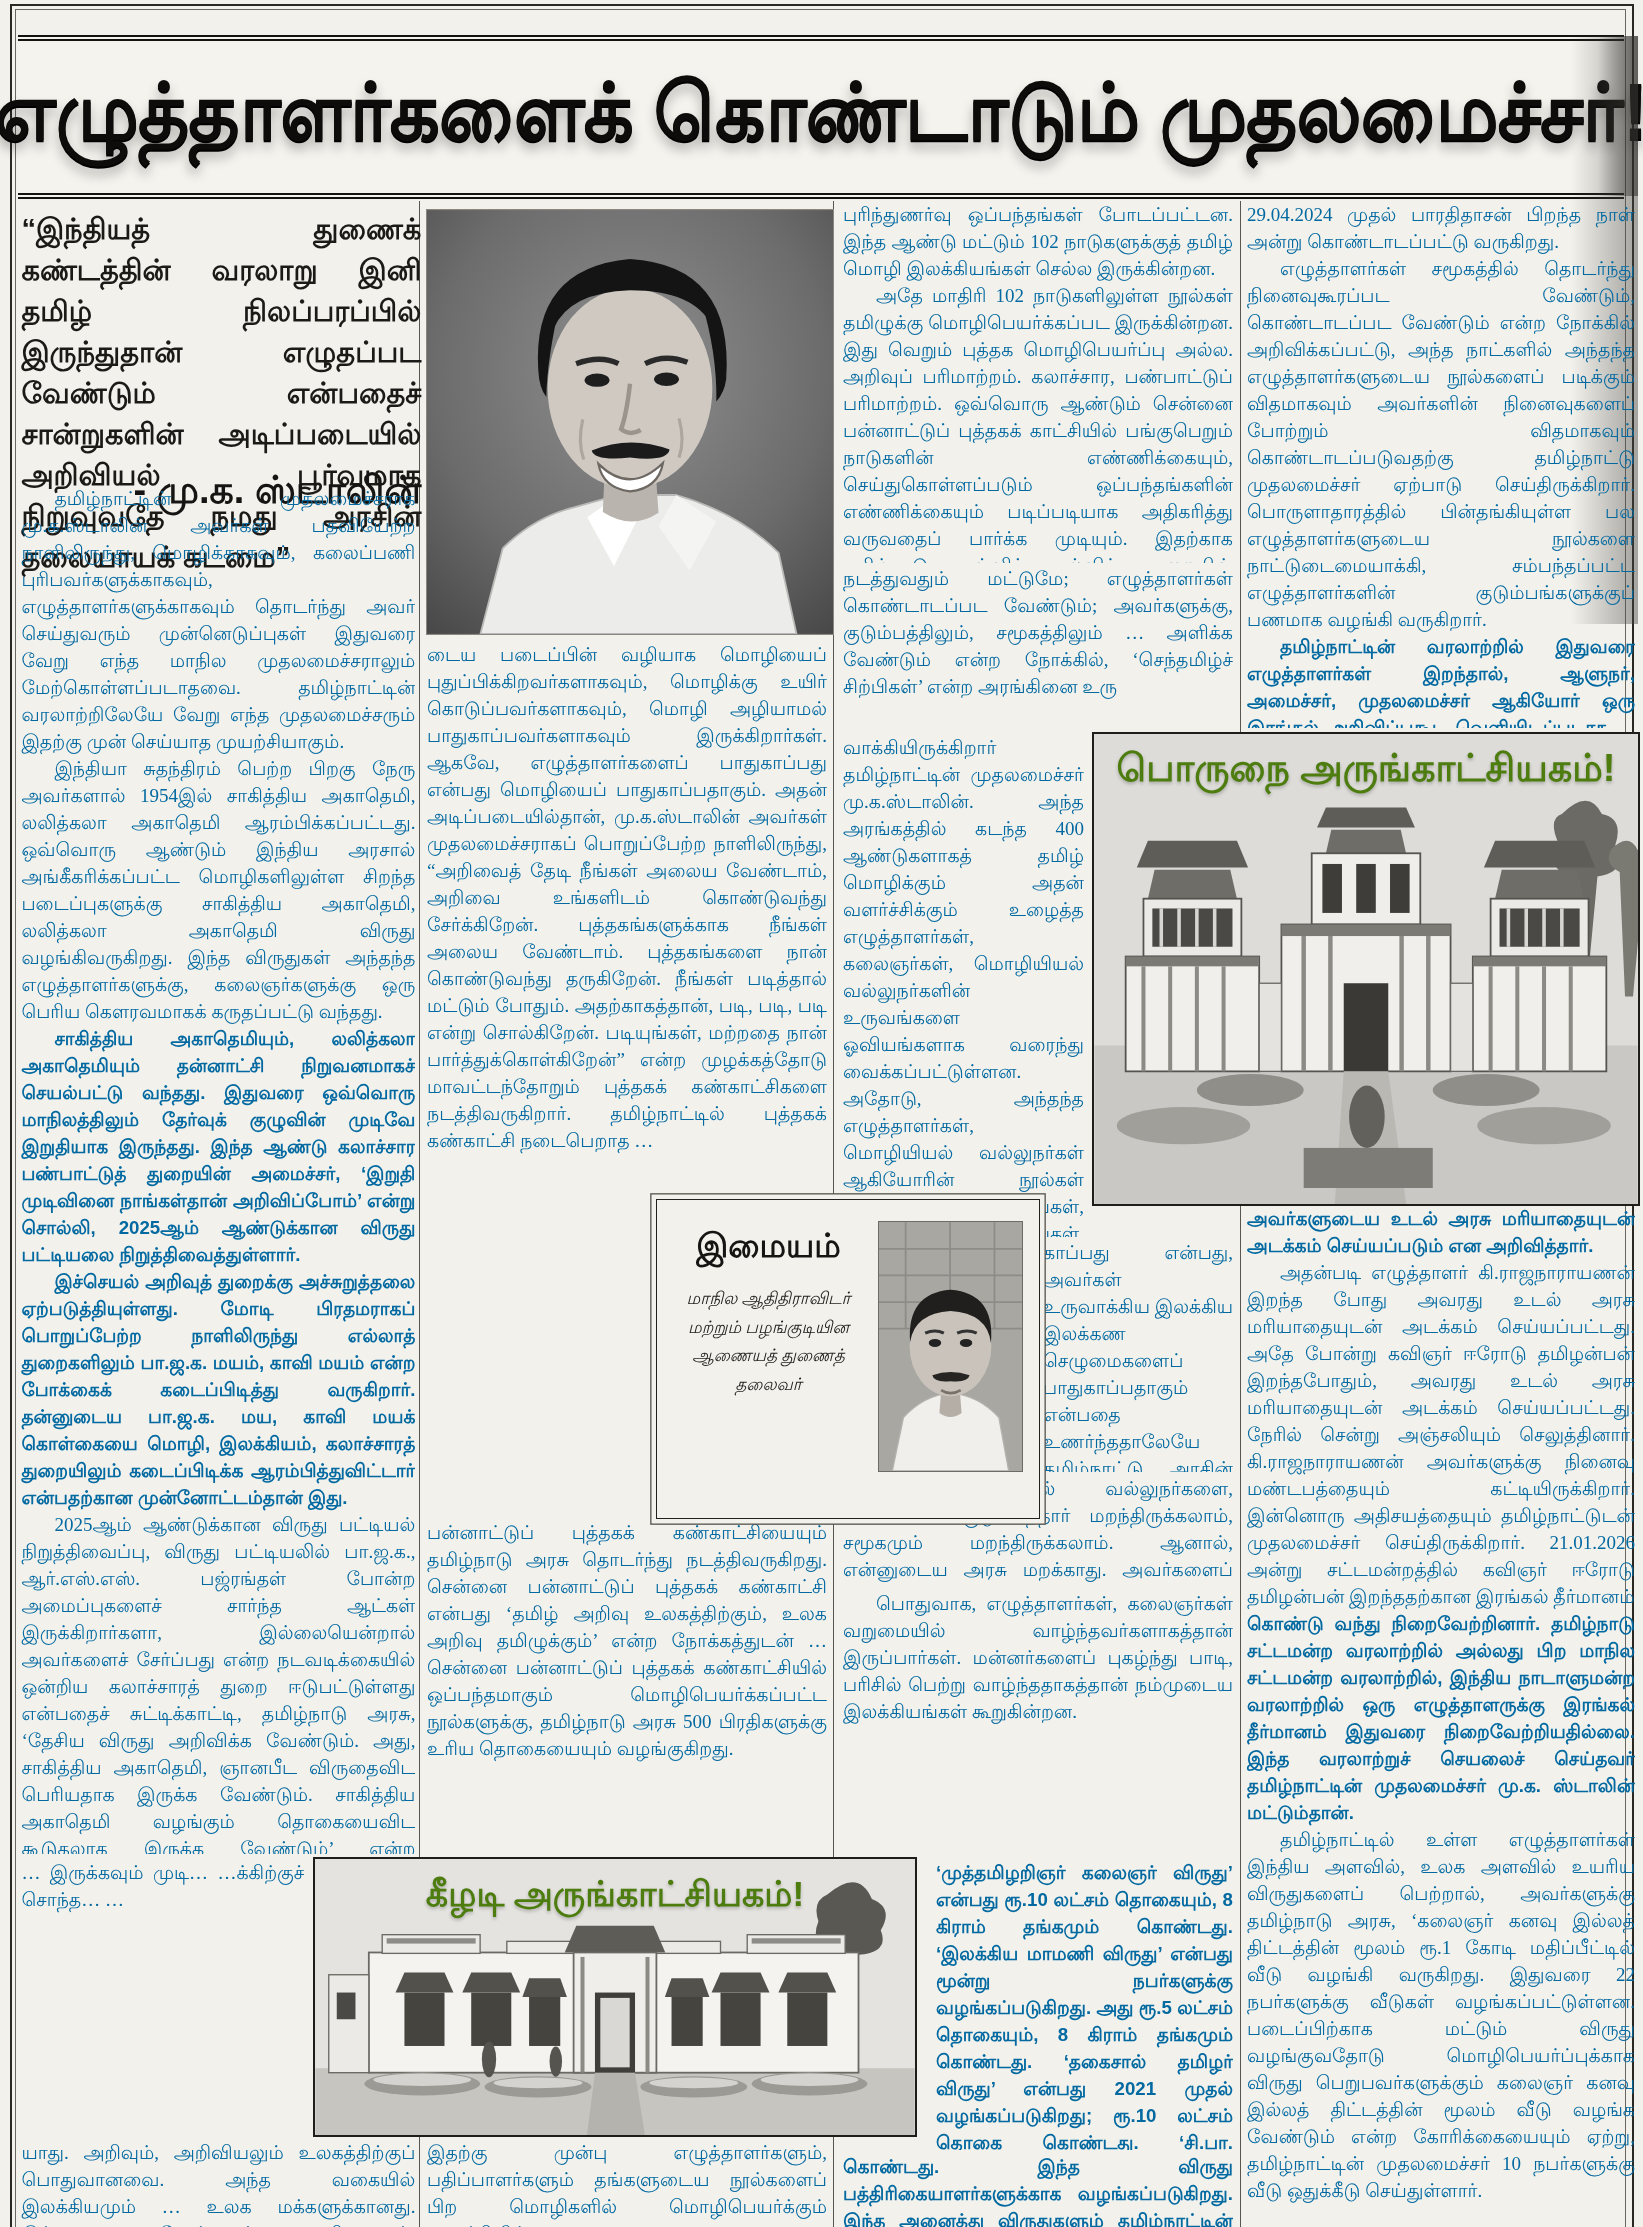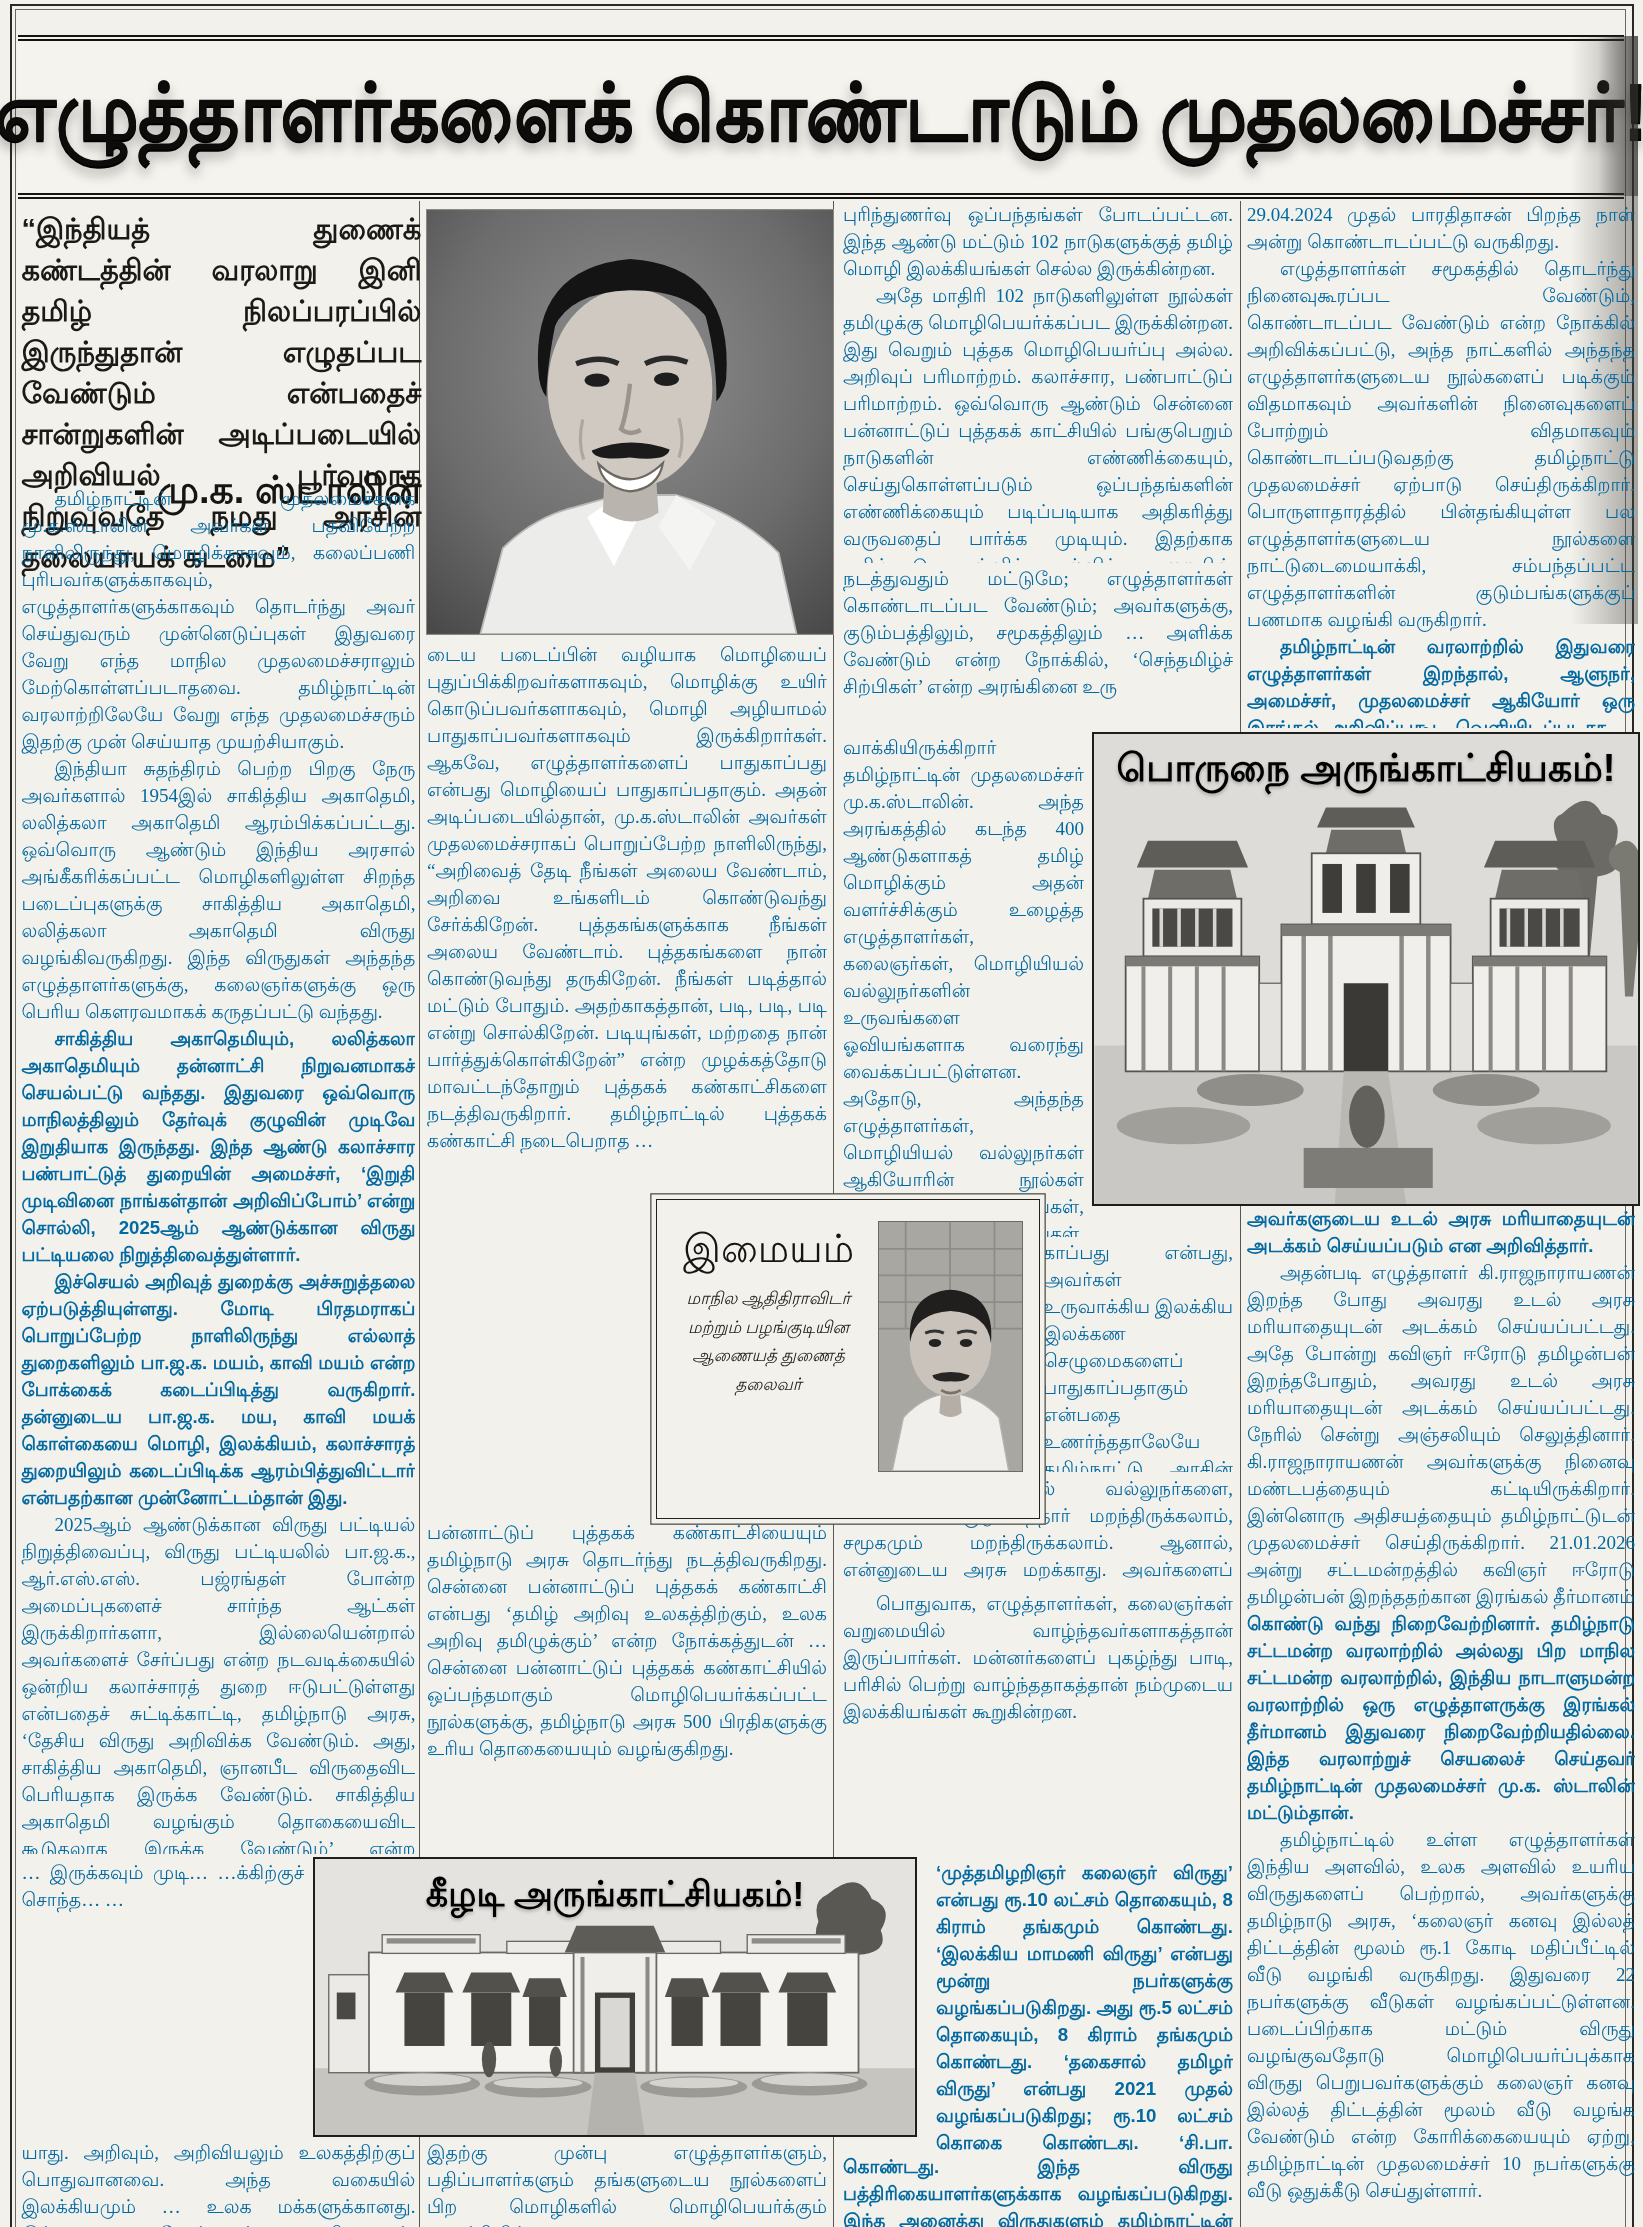--- a/index.html
+++ b/index.html
@@ -50,31 +50,31 @@
   .col p{margin:0;text-indent:33px;}
   .col p.ni{text-indent:0;}
   .col p.b{font-weight:700;font-family:"Liberation Sans","DejaVu Sans",sans-serif;font-size:18.7px;}
 
   
   .photo-frame{position:absolute;border:0.9px solid #8a8781;background:#9a9892;overflow:hidden;}
   .museum-box{position:absolute;border:2.2px solid #201e1a;background:#e3e2de;overflow:hidden;}
   .museum-title{
     position:absolute;left:0;right:0;text-align:center;
     font-family:"Liberation Sans","DejaVu Sans",sans-serif;
-    font-weight:900;color:#000000;text-shadow:0 2.2px 3.6px rgba(0,0,0,.25);
+    font-weight:900;color:#4d7c0f;text-shadow:0 2.2px 3.6px rgba(0,0,0,.25);
   }
 
   
   .inset{
     position:absolute;left:656px;top:1199px;width:382px;height:318px;
     background:#f2f1ec;border:1.8px solid #23211d;box-shadow:0 0 0 4.5px #f2f1ec,0 0 0 5.8px #55524b;
   }
   .inset-title{
     position:absolute;left:9px;top:27px;width:205px;text-align:center;
-    font-size:39px;font-weight:400;font-family:"Liberation Sans","DejaVu Sans",sans-serif;
+    font-size:33px;font-weight:700;font-family:"Liberation Sans","DejaVu Sans",sans-serif;
   }
   .inset-role{
     position:absolute;left:9px;top:85px;width:205px;text-align:center;
     font-size:17px;line-height:28.5px;font-style:italic;color:#24221e;
   }
   .inset-photo{position:absolute;right:16px;top:21.4px;width:143px;height:249px;border:0.9px solid #6e6b64;overflow:hidden;background:#a7a5a0;}
 </style>
 </head>
 <body>
 

